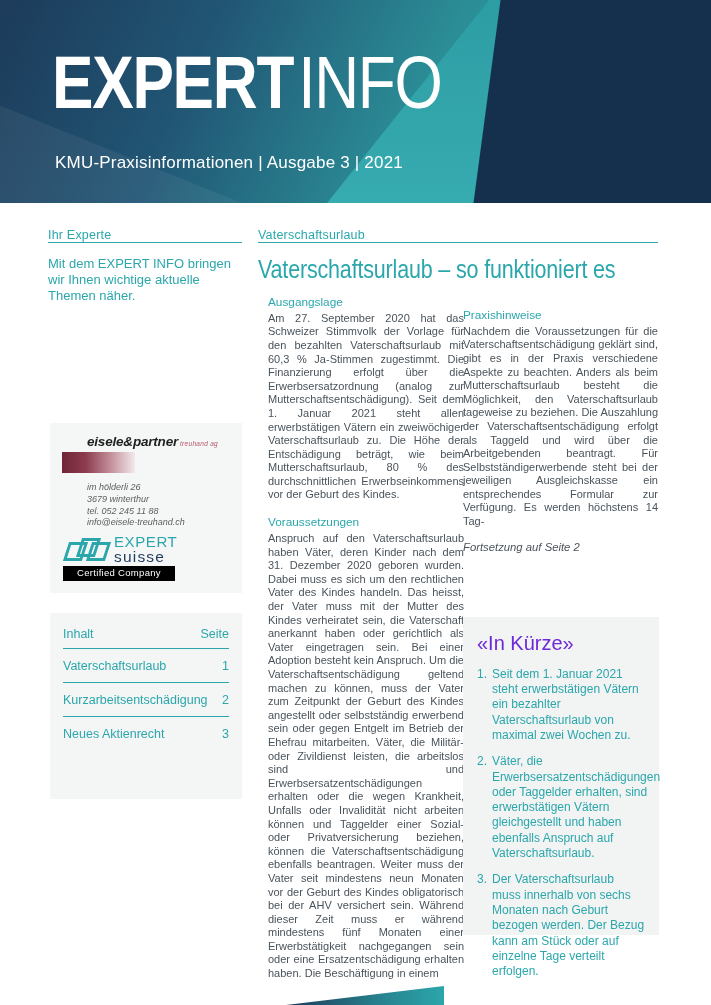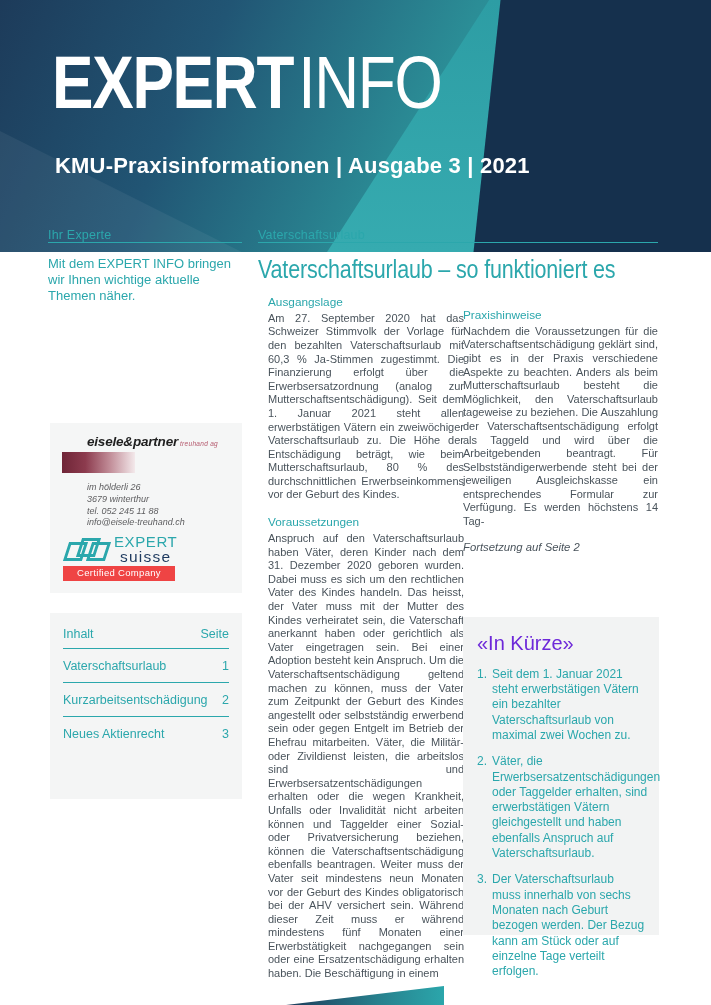--- a/index.html
+++ b/index.html
@@ -4,21 +4,21 @@
 <style>
   html,body { margin:0; padding:0; background:#e8e8e8; }
   .page {
     position:relative; width:711px; height:1005px; margin:0 auto;
     background:#ffffff; overflow:hidden;
     font-family:"Liberation Sans","DejaVu Sans",sans-serif;
     -webkit-font-smoothing:antialiased;
   }
   
   .header {
-    position:absolute; left:0; top:0; width:711px; height:252px;
+    position:absolute; left:0; top:0; width:711px; height:203px;
     background:linear-gradient(115deg,#1d3b5a 0%,#215574 28%,#2b8d96 58%,#2fa2a8 78%);
     overflow:hidden;
   }
   .hdr-shard { position:absolute; inset:0; }
   .hdr-bright {
     background:linear-gradient(180deg,#2d9da4 0%,#36abb0 100%);
     clip-path:polygon(68.8% 0, 70.4% 0, 66.6% 100%, 46% 100%);
   }
   .hdr-navy {
     background:#15304d;
@@ -30,21 +30,21 @@
   }
   .brand {
     position:absolute; left:52px; top:46px; color:#ffffff;
     font-size:74px; line-height:1; letter-spacing:-1.5px; white-space:nowrap;
     transform:scaleX(0.84); transform-origin:left top;
   }
   .brand-bold { font-weight:700; }
   .brand-light { font-weight:200; margin-left:6px; }
   .subtitle {
     position:absolute; left:55px; top:153px; color:#ffffff;
-    font-size:22px; font-weight:700; letter-spacing:0.2px;
+    font-size:17px; font-weight:400; letter-spacing:0.2px;
   }
   
   .sidebar { position:absolute; left:48px; top:228px; width:194px; }
   .rule-heading {
     color:#2ba7ac; font-size:12.5px; letter-spacing:0.2px;
     padding-bottom:0; border-bottom:1.5px solid #2ba7ac;
   }
   .side-p { color:#2ba7ac; font-size:13px; line-height:15.8px; margin:0; }
   .side-p1 { margin-top:17px; }
   .side-p2 { margin-top:13px; }
@@ -73,24 +73,24 @@
   .es-icon { position:relative; width:44px; height:28px; display:inline-block; }
   .es-icon i {
     position:absolute; width:13px; height:13px;
     border:3.5px solid #2ba7ac; transform:skewX(-18deg); display:block;
   }
   .es-icon .sq1 { left:3px; top:7px; }
   .es-icon .sq2 { left:16px; top:3px; }
   .es-icon .sq3 { left:26px; top:7px; border-color:#2ba7ac; }
   .es-words { display:inline-block; margin-left:7px; line-height:1; }
   .es-w1 { display:block; color:#2ba7ac; font-size:15px; font-weight:500; letter-spacing:0.6px; }
-  .es-w2 { display:block; color:#1e3a5f; font-size:15.5px; font-weight:400; letter-spacing:1.2px; margin-top:0px;text-align:center; }
+  .es-w2 { display:block; color:#1e3a5f; font-size:15.5px; font-weight:400; letter-spacing:1.2px; margin-top:0px; }
   .es-badge {
     position:absolute; left:13px; top:143px; width:112px; height:14.5px;
-    background:#ef4444; color:#ffffff; font-size:9.5px; line-height:14.5px;
+    background:#000000; color:#ffffff; font-size:9.5px; line-height:14.5px;
     text-align:center; letter-spacing:0.3px;
   }
   .toc-card {
     position:absolute; left:2px; top:385px; width:192px; height:186px;
     background:#f4f5f5; box-sizing:border-box; padding:0 13px;
   }
   .toc-head {
     display:flex; justify-content:space-between; color:#2ba7ac;
     font-size:12.5px; padding-top:14px; padding-bottom:7px;
     border-bottom:1.3px solid #2ba7ac;

